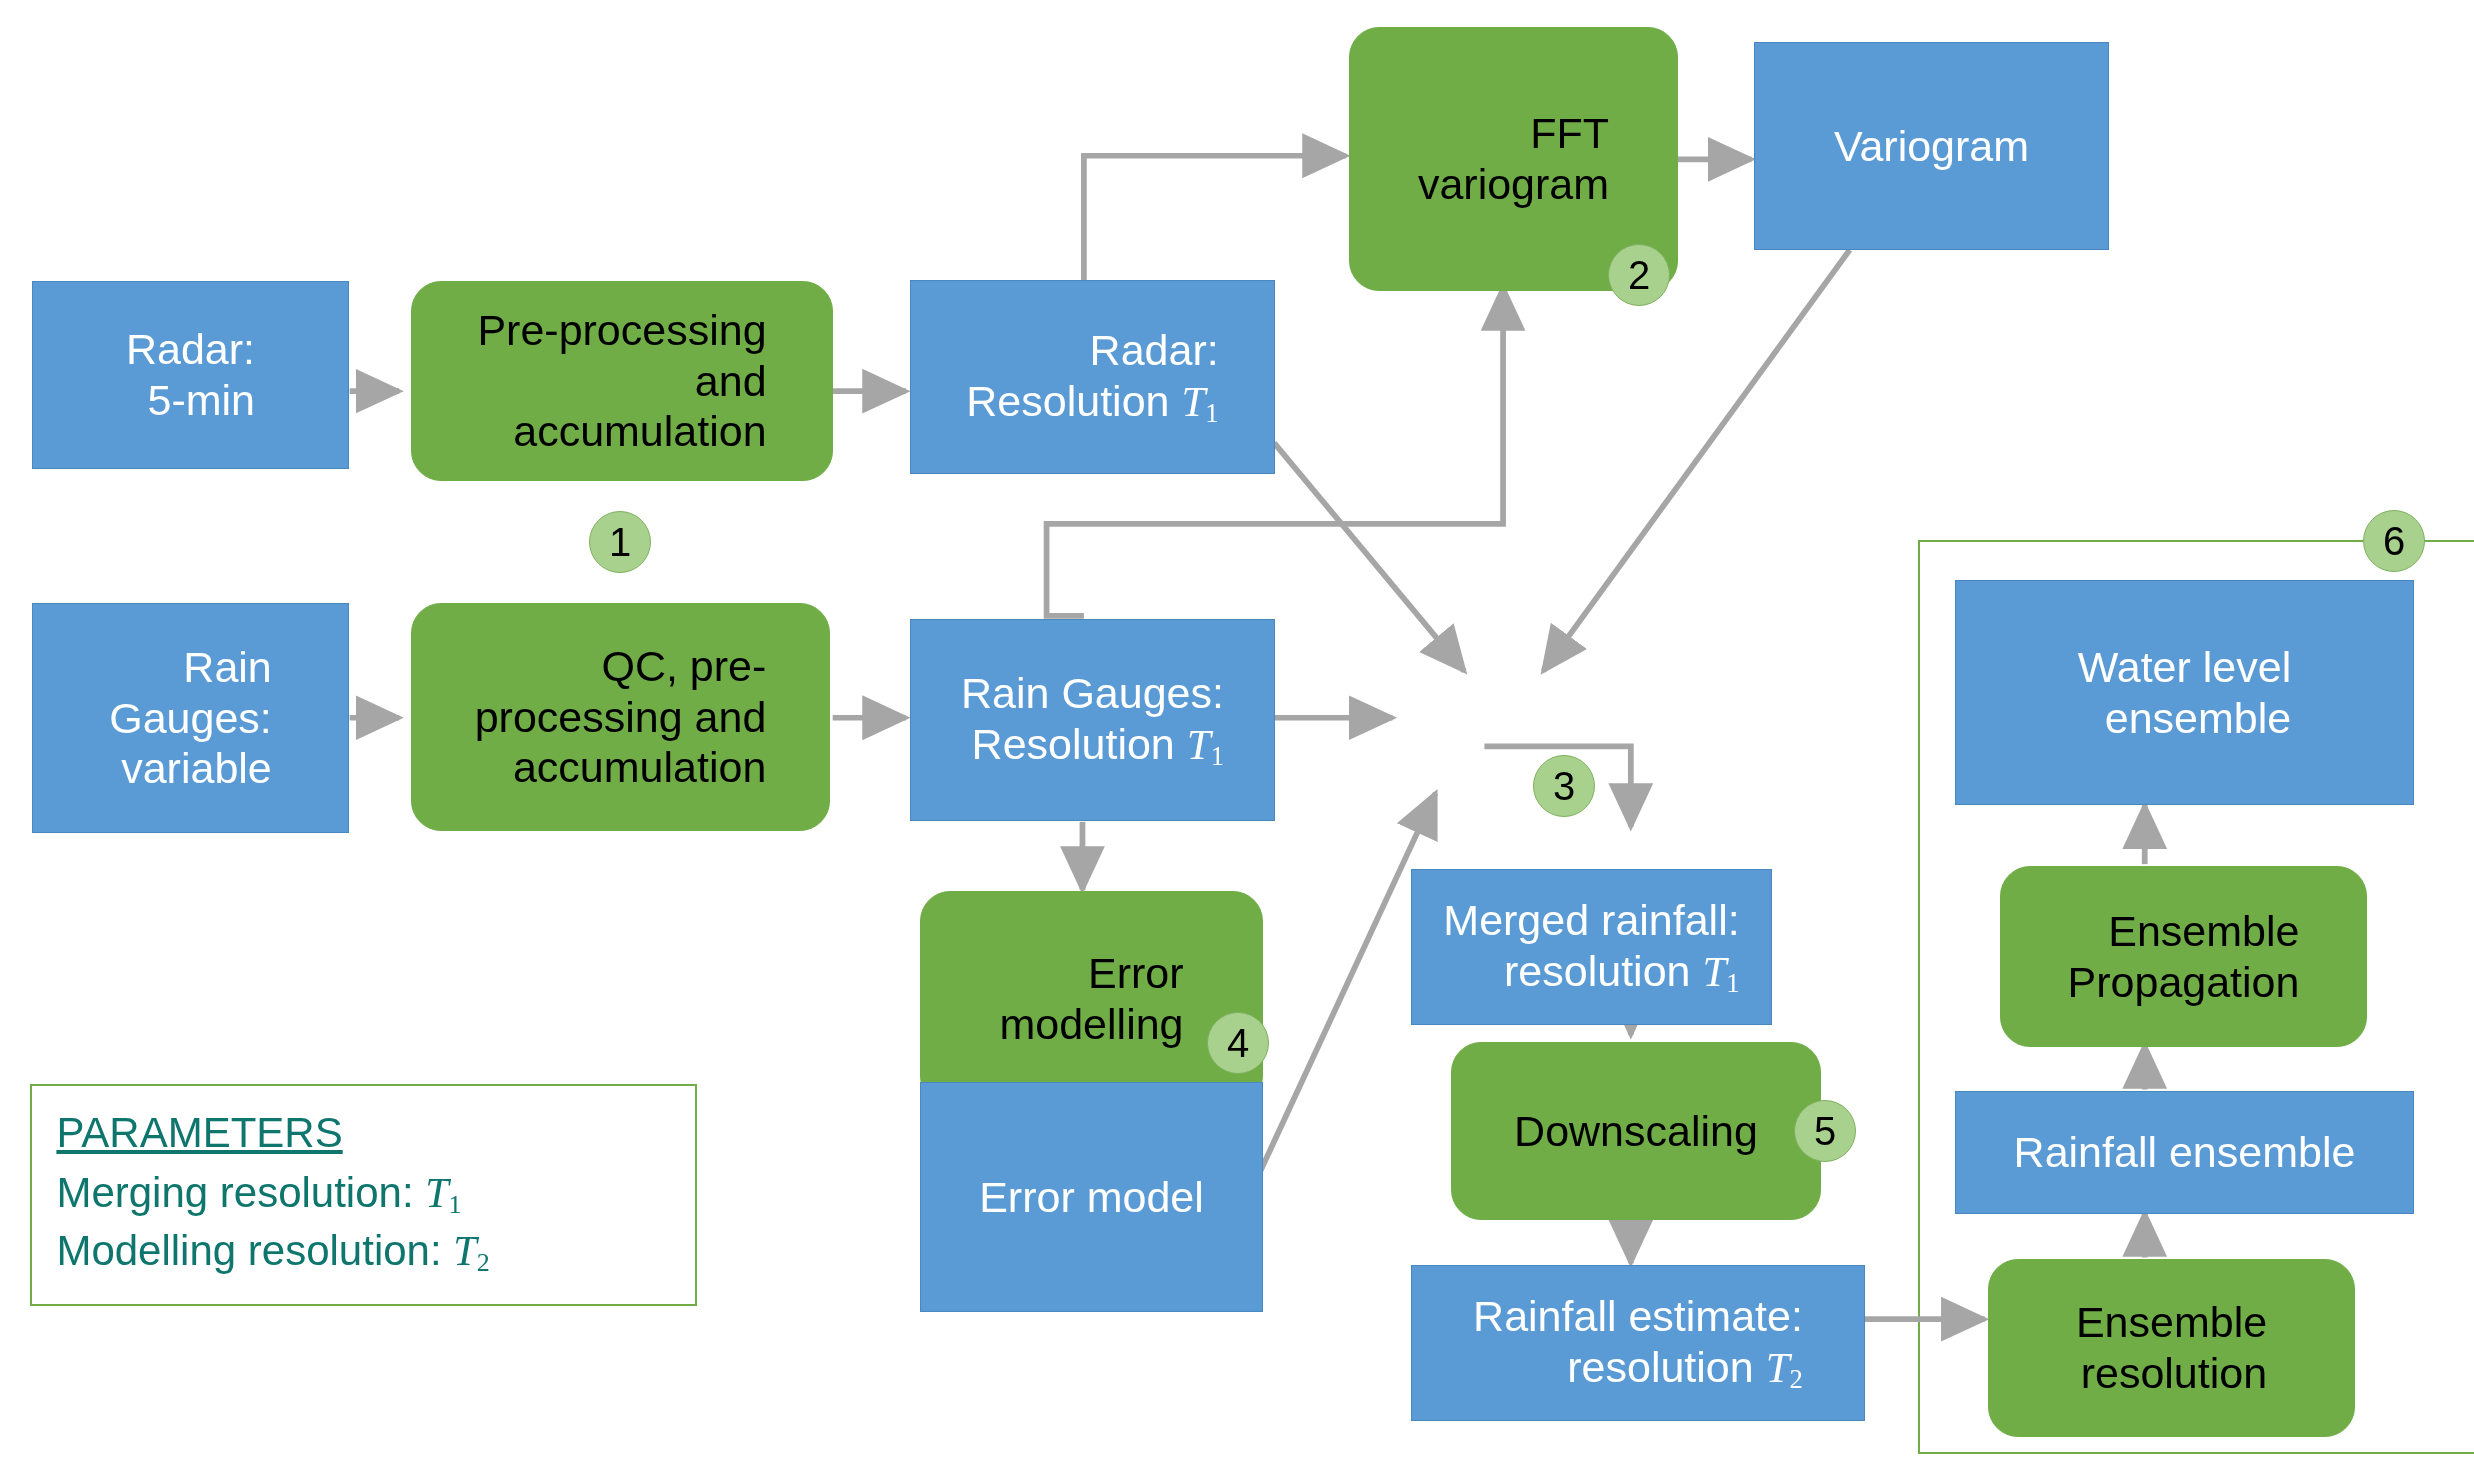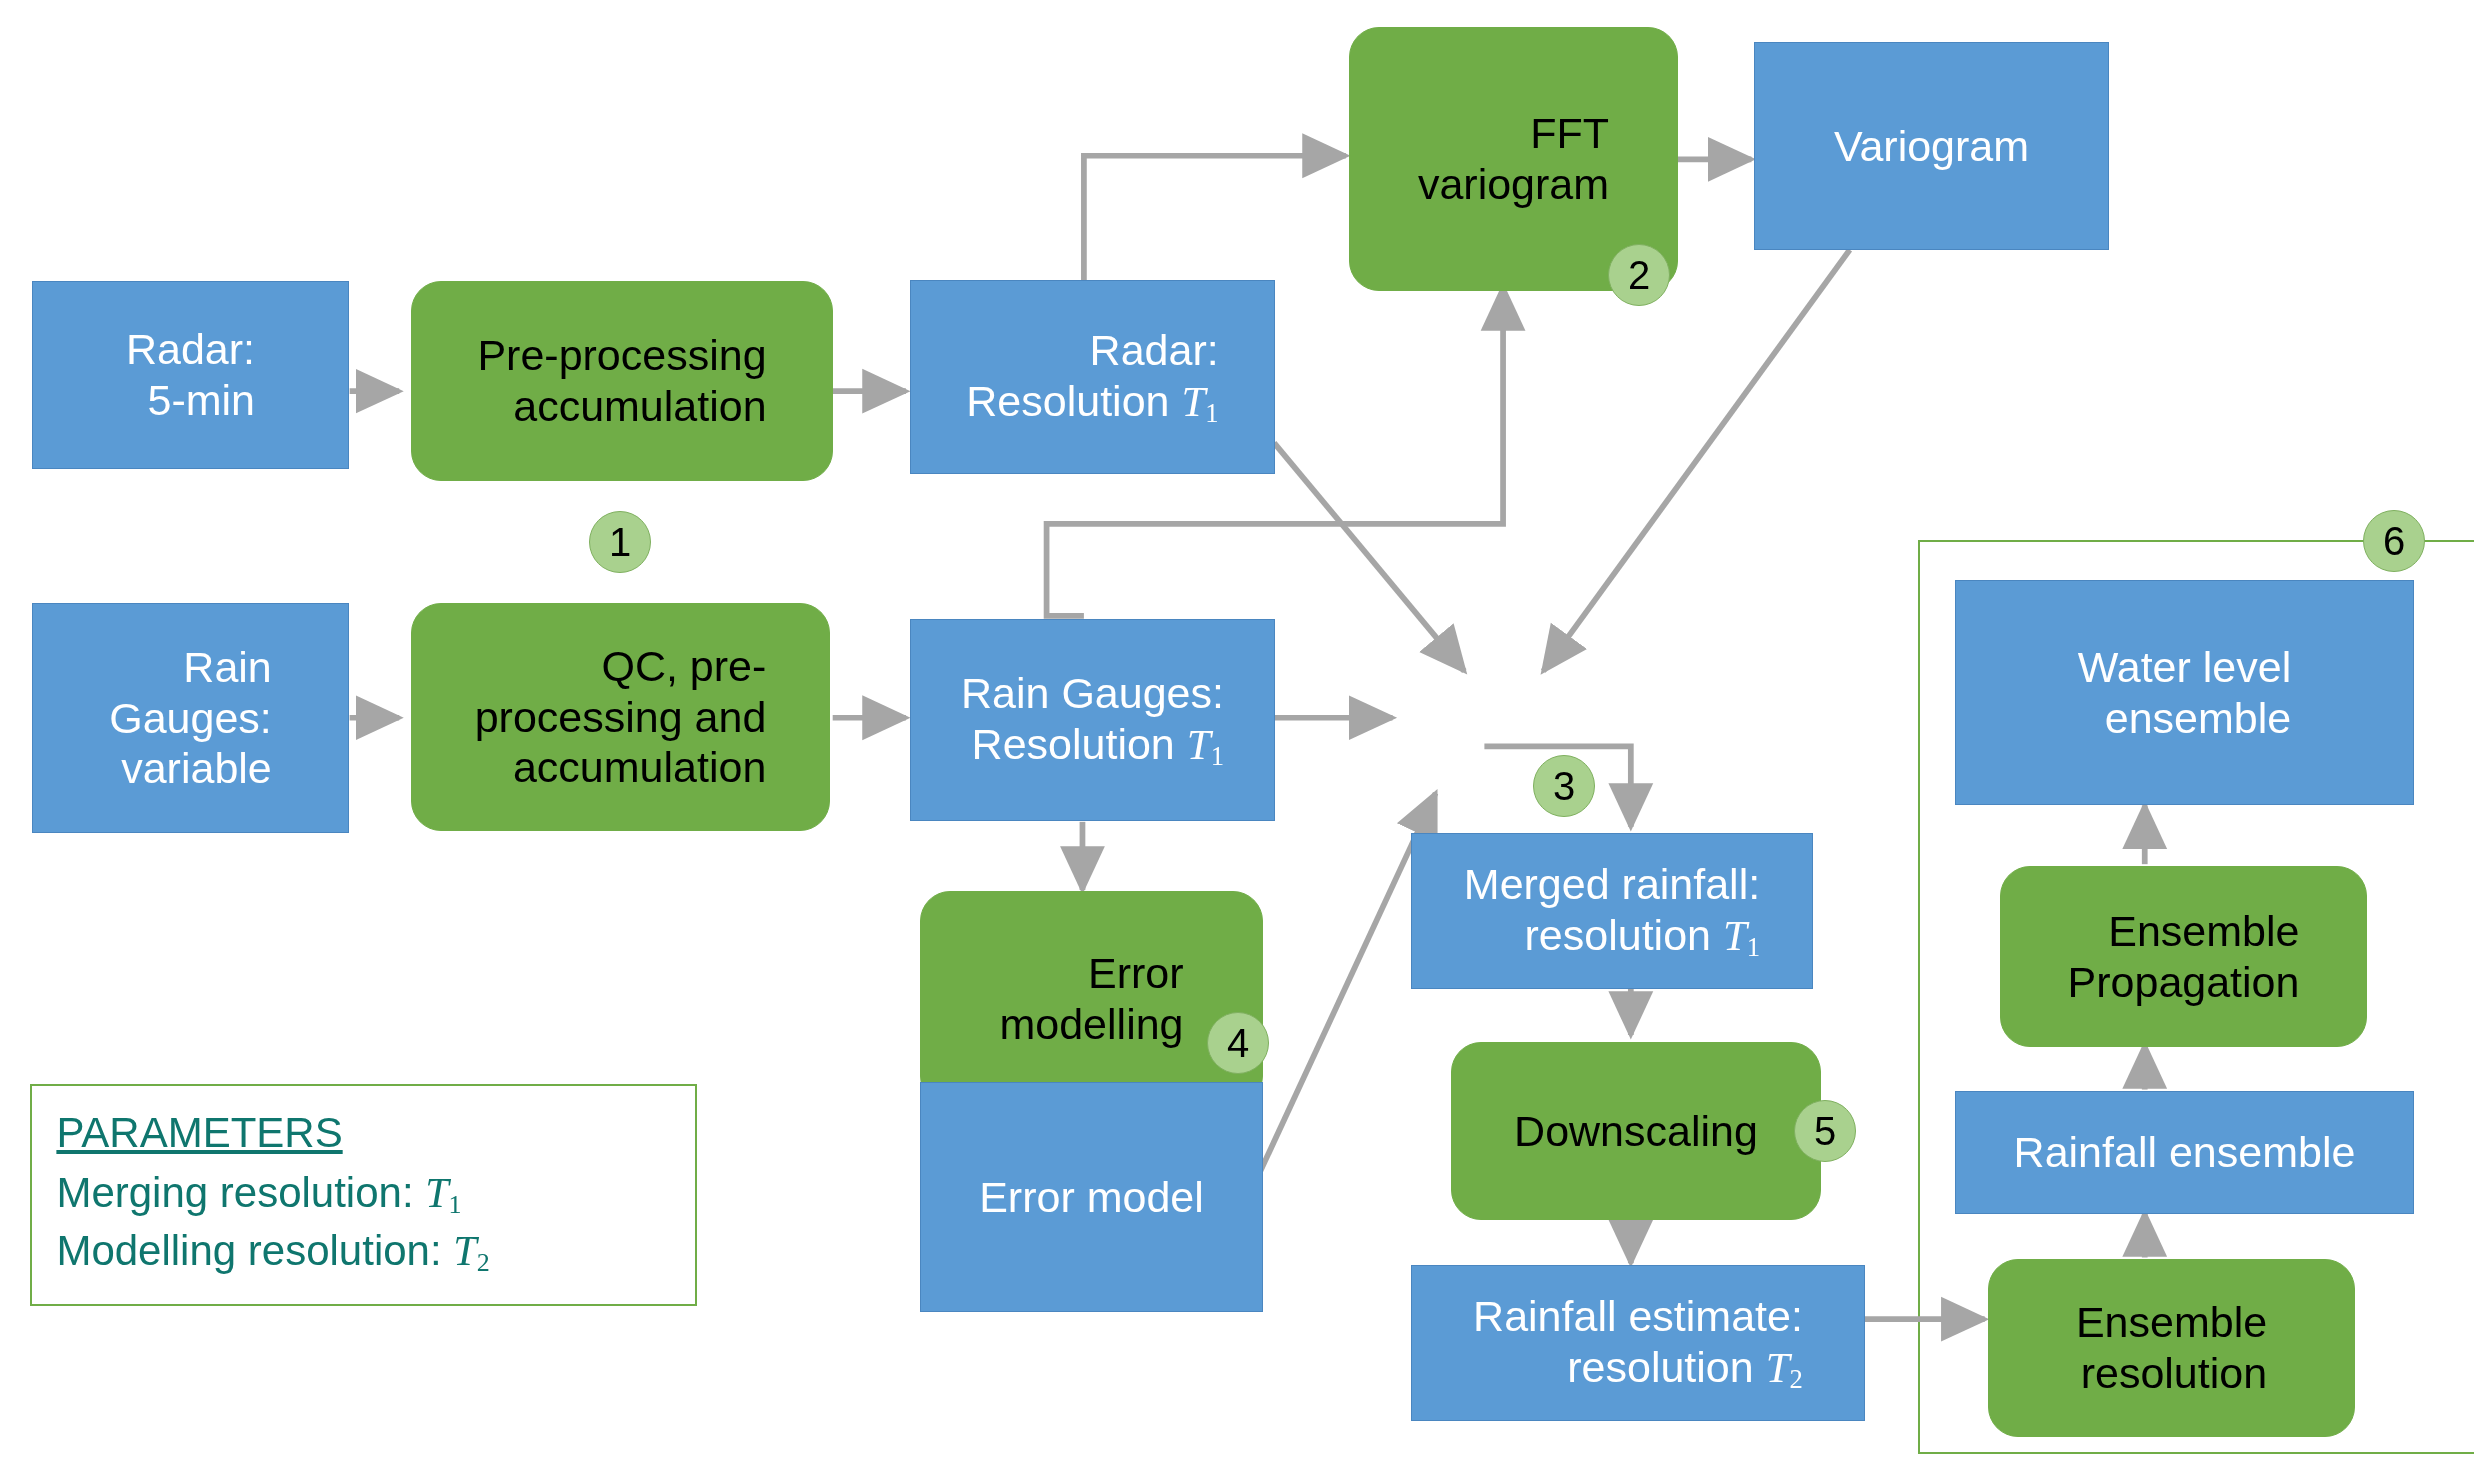--- a/index.html
+++ b/index.html
@@ -90,20 +90,21 @@
   <div class="node blue" style="left:32px;top:281px;width:317px;height:188px;">
     <div>
       <div>Radar:</div>
       <div>5-min</div>
     </div>
   </div>
 
   <div class="node green" style="left:411px;top:281px;width:422px;height:200px;">
     <div>
       <div>Pre-processing</div>
+      <div>and</div>
       <div>accumulation</div>
     </div>
   </div>
   <div class="badge" style="left:589px;top:511px;">
       <span>1</span>
     </div>
 
   <div class="node blue" style="left:910px;top:280px;width:365px;height:194px;">
     <div>
       <div>Radar:</div>
@@ -159,21 +160,21 @@
     </div>
   </div>
   <div class="badge" style="left:1207px;top:1012px;">
       <span>4</span>
     </div>
 
   <div class="node blue" style="left:920px;top:1082px;width:343px;height:230px;">
     <div>Error model</div>
   </div>
 
-  <div class="node blue" style="left:1411px;top:833px;width:402px;height:156px;">
+  <div class="node blue" style="left:1411px;top:869px;width:361px;height:156px;">
     <div>
       <div>Merged rainfall:</div>
       <div class="nowrap"><span>resolution </span><span class="mvar"><span>T</span><sub>1</sub></span></div>
     </div>
   </div>
 
   <div class="node green" style="left:1451px;top:1042px;width:370px;height:178px;">
     <div>Downscaling</div>
   </div>
   <div class="badge" style="left:1794px;top:1100px;">

